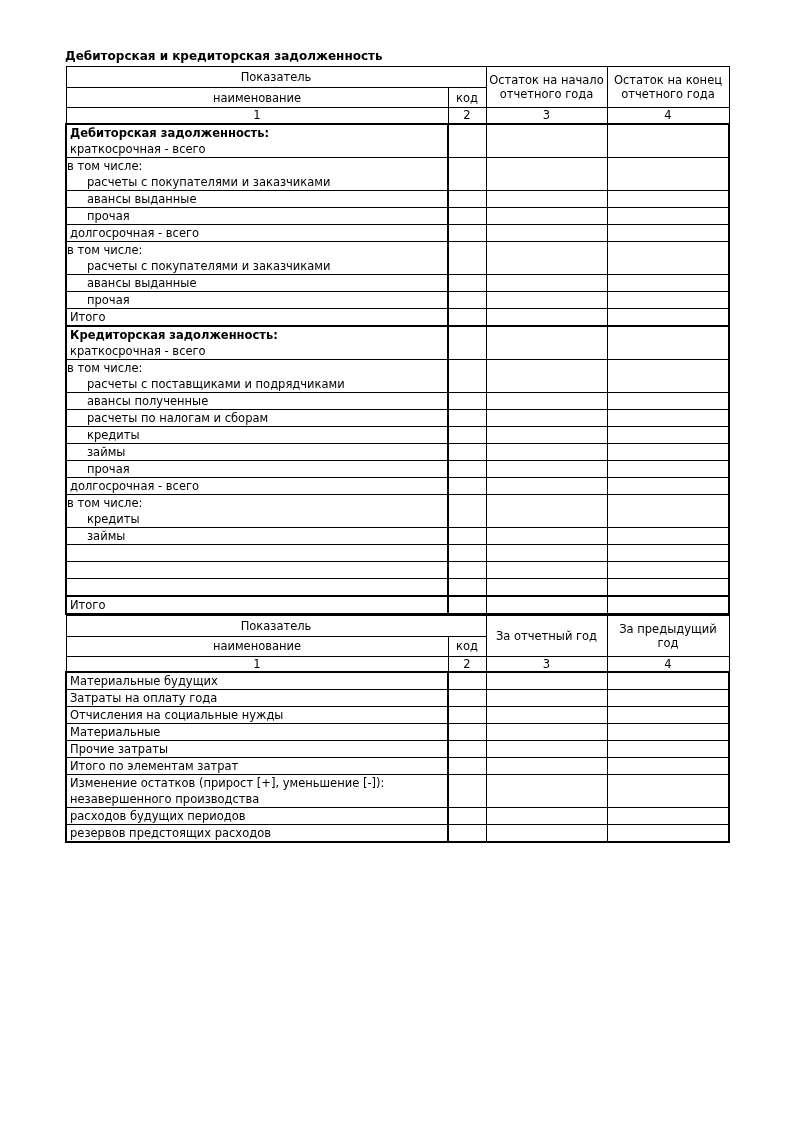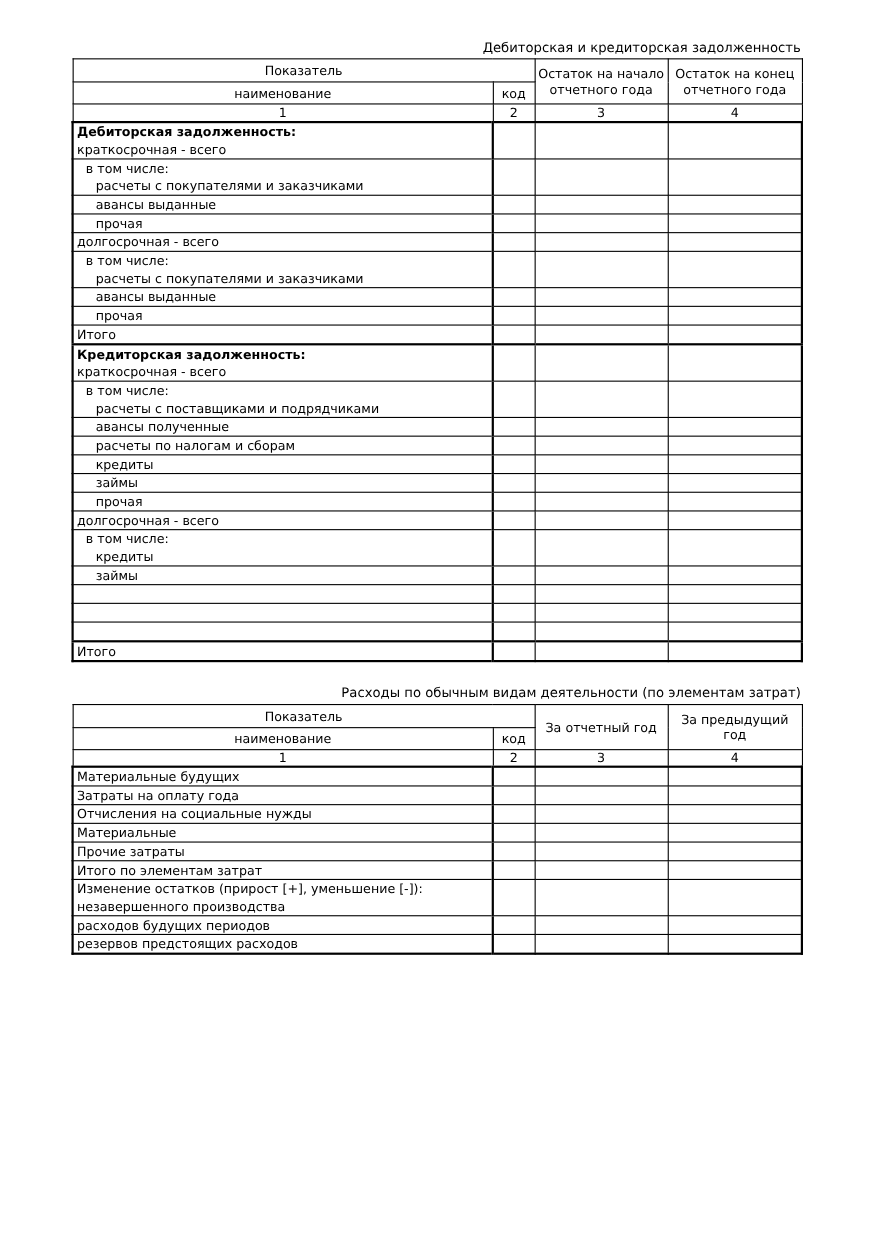--- a/index.html
+++ b/index.html
@@ -20,24 +20,24 @@
     overflow: hidden;
   }
   .form-label {
     text-align: right;
     font-size: 11.5px;
     font-weight: bold;
     font-style: italic;
     margin-bottom: 6px;
   }
   .tbl-title {
-    text-align: right;
+    text-align: left;
     font-size: 12px;
-    font-weight: normal;
-    margin: 0 0 3px 0;
+    font-weight: bold;
+    margin: 13px 0 3px 0;
   }
   .tbl-title.second {
     margin-top: 21px;
   }
   table.form-table {
     border-collapse: collapse;
     table-layout: fixed;
     width: 663px;
     border: 1px solid #000;
   }
@@ -70,21 +70,21 @@
   tbody tr.thick-top td { border-top: 2px solid #000; }
 
   .line {
     font-size: 11.5px;
     line-height: 16px;
     min-height: 16px;
     white-space: nowrap;
     overflow: hidden;
   }
   .indent-0 { padding-left: 3px; }
-  .indent-1 { padding-left: 11px; }
+  .indent-1 { }
   .indent-2 { padding-left: 20px; }
   .bold { font-weight: bold; }
 </style>
 </head>
 <body>
 
 <div class="page">
 
 
   <div class="tbl-title">Дебиторская и кредиторская задолженность</div>
@@ -300,21 +300,20 @@
           <td class="c-name">
             <div class="line indent-0">Итого</div>
           </td>
           <td class="c-code"></td>
           <td class="c-v3"></td>
           <td class="c-v4"></td>
         </tr>
       </tbody>
   </table>
 
-  <div class="tbl-title second">Расходы по обычным видам деятельности (по элементам затрат)</div>
 
   <table class="form-table">
     <colgroup>
       <col class="w-name">
         <col class="w-code">
         <col class="w-v3">
         <col class="w-v4">
     </colgroup>
     <thead>
       <tr class="h-ind">

